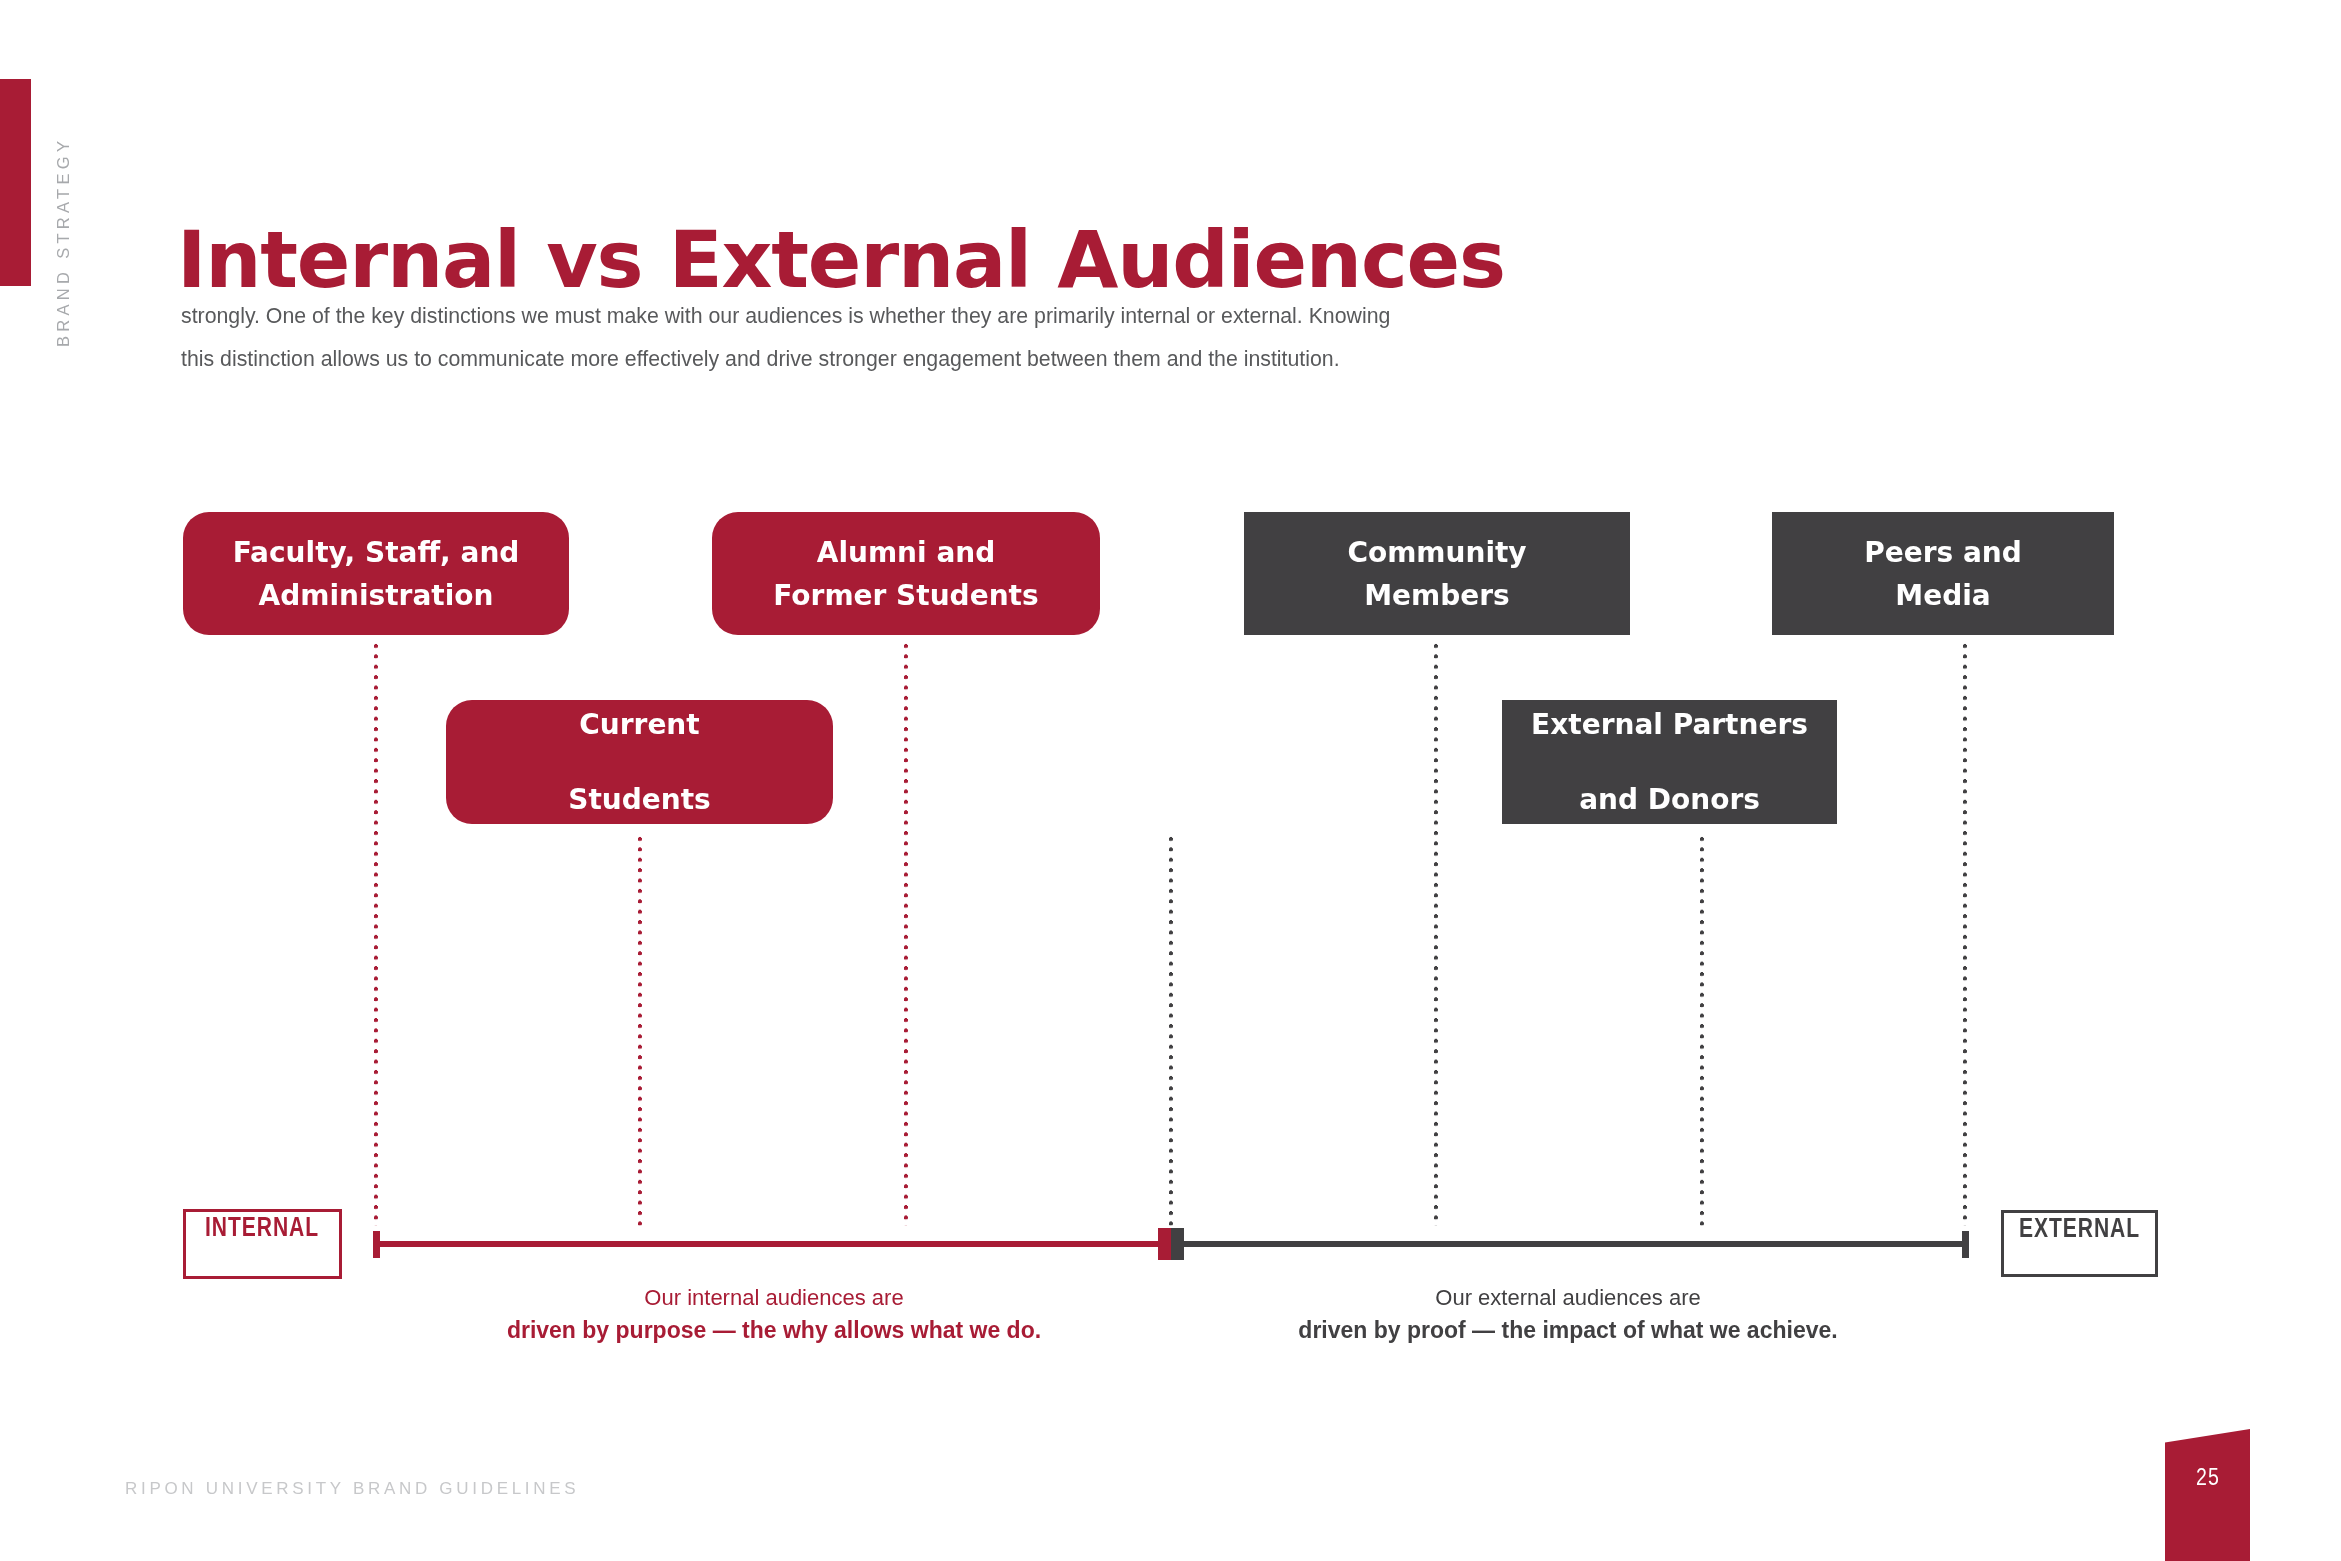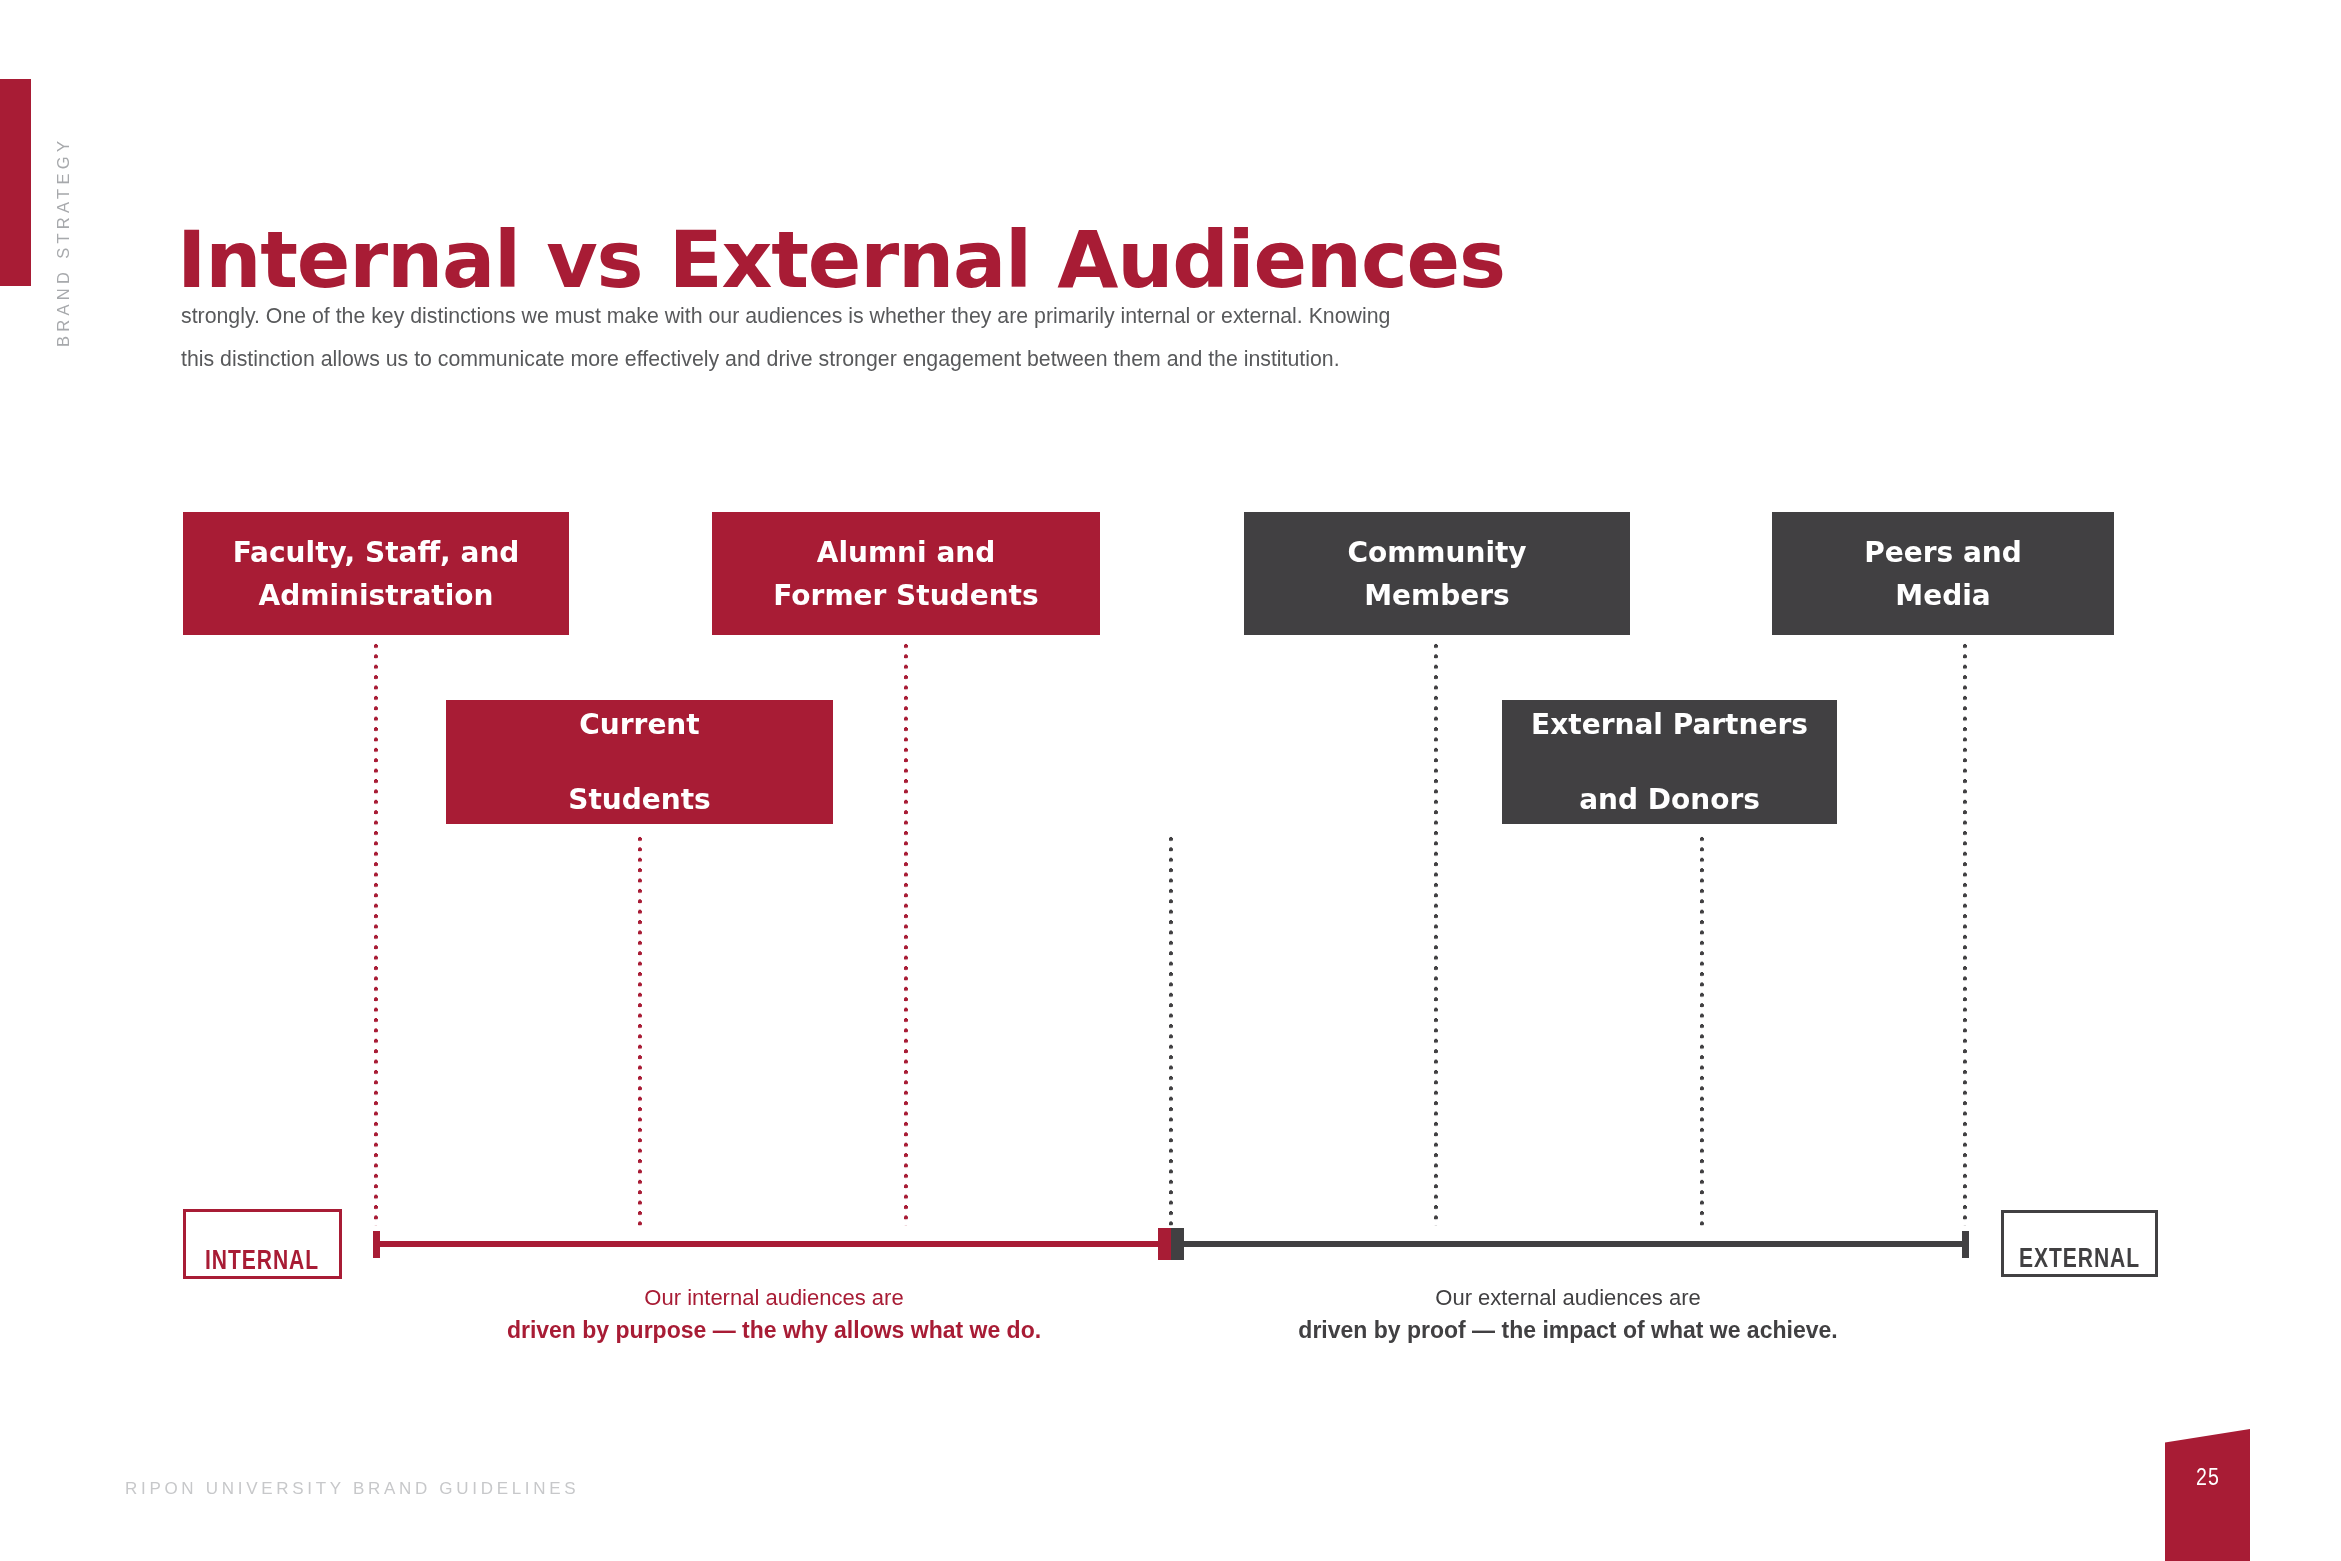--- a/index.html
+++ b/index.html
@@ -33,21 +33,21 @@
   }
   .intro{position:absolute;left:181px;top:295px;color:var(--body-text);
     font-size:21.3px;line-height:43px;font-family:"Liberation Sans",sans-serif;}
   .intro div{white-space:nowrap;}
   
   .abox{
     position:absolute;display:flex;flex-direction:column;align-items:center;justify-content:center;
     color:#fff;font-family:"DejaVu Sans",sans-serif;font-weight:700;
     font-size:28px;line-height:43px;text-align:center;
   }
-  .tone-internal{background:var(--crimson);}
+  .tone-internal{background:var(--crimson);border-radius:26px;}
   .tone-external{background:var(--charcoal);}
   .tone-mixed{background:linear-gradient(to right,var(--crimson) 8%,#7e2b3b 45%,var(--charcoal) 82%);}
   .row1{top:512px;height:123px;}
   .row2{top:700px;height:124px;gap:32px;}
   
   .dot-line{
     position:absolute;width:4.3px;
     background-image:radial-gradient(circle at 2.1px 3px, var(--dc) 2px, transparent 2.3px);
     background-size:4.3px 10.4px;background-repeat:repeat-y;
   }
@@ -59,21 +59,21 @@
   .axis-seg{position:absolute;top:1241px;height:6.1px;}
   .axis-internal{left:377px;width:794px;background:var(--crimson);}
   .axis-external{left:1171px;width:794px;background:var(--charcoal);}
   .tick{position:absolute;top:1231px;width:6.7px;height:27px;}
   .tick-left{left:373px;background:var(--crimson);}
   .tick-right{left:1962px;background:var(--charcoal);}
   .tick-mid{position:absolute;left:1158px;top:1228px;width:25.6px;height:32px;
     background:linear-gradient(90deg,var(--crimson) 50%,var(--charcoal) 50%);}
   
   .tag{
-    position:absolute;display:flex;align-items:flex-end;justify-content:center;
+    position:absolute;display:flex;align-items:flex-start;justify-content:center;
     box-sizing:border-box;background:#fff;
     font-family:"Liberation Sans",sans-serif;font-weight:700;font-size:27px;letter-spacing:1.2px;
   }
   .tag span{display:inline-block;transform:scaleX(0.78);white-space:nowrap;}
   .tag-internal{left:183px;top:1209px;width:159px;height:70px;border:3px solid var(--crimson);color:var(--crimson);}
   .tag-external{left:2001px;top:1210px;width:157px;height:67px;border:3px solid var(--charcoal);color:var(--charcoal);}
   
   .caption{position:absolute;top:1284px;width:794px;text-align:center;font-family:"Liberation Sans",sans-serif;}
   .caption .l1{font-size:22px;line-height:28px;}
   .caption .l2{font-size:23px;line-height:29px;font-weight:700;margin-top:3.7px;}

